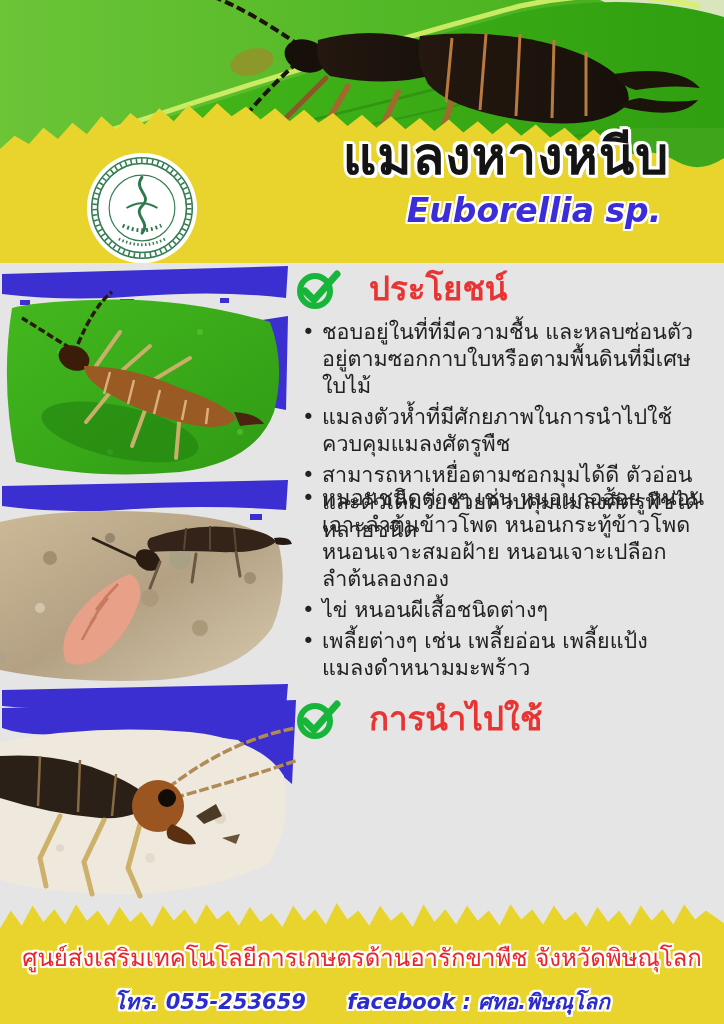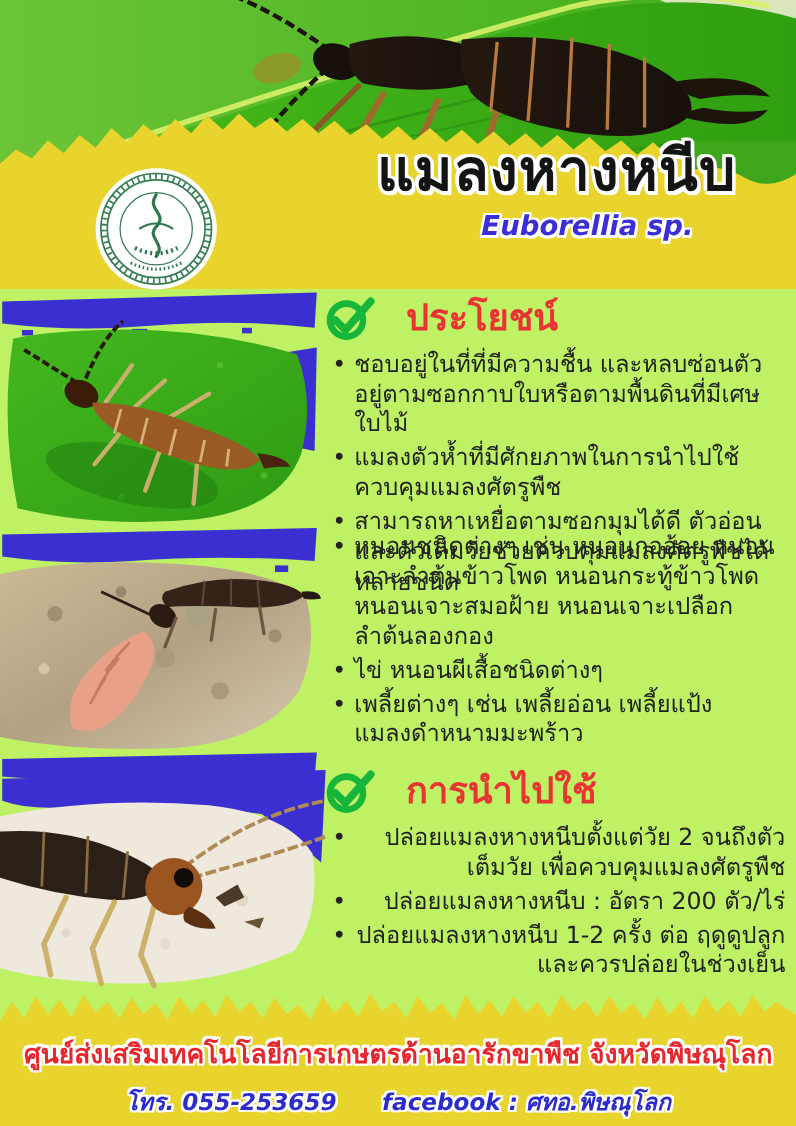--- a/index.html
+++ b/index.html
@@ -1,18 +1,18 @@
 <!DOCTYPE html>
 <html><head>
 <meta charset="utf-8">
 <style>
   html,body{margin:0;padding:0;background:#ffffff;}
   .poster{
     position:relative;width:724px;height:1024px;margin:0 auto;
-    overflow:hidden;background:#bef264;
+    overflow:hidden;background:#e5e5e5;
     font-family:"DejaVu Sans","Liberation Sans",sans-serif;
   }
   
   .hero{position:absolute;left:0;top:0;width:724px;height:232px;z-index:1;}
   
   .band{
     position:absolute;left:0;top:100px;width:724px;height:163px;background:#e9d42d;z-index:2;
     clip-path:polygon(0 30%,2% 22%,4% 27%,6% 17%,8% 24%,10% 14%,12% 21%,14% 10%,16% 18%,18% 8%,20% 15%,22% 5%,24% 13%,26% 3%,28% 11%,30% 2%,32% 10%,34% 4%,36% 12%,38% 5%,40% 13%,42% 6%,44% 14%,46% 8%,48% 16%,50% 9%,52% 17%,54% 10%,56% 18%,58% 11%,60% 19%,62% 12%,64% 20%,66% 13%,68% 21%,70% 14%,72% 22%,74% 15%,76% 23%,78% 17%,80% 25%,82% 18%,84% 26%,86% 20%,88% 28%,90% 22%,92% 30%,94% 25%,96% 33%,98% 28%,100% 36%,100% 100%,0 100%);
   }
   .leaf-frag{position:absolute;right:0;top:128px;z-index:3;}
@@ -21,46 +21,46 @@
     position:absolute;left:300px;top:128px;width:412px;z-index:4;
     display:flex;flex-direction:column;align-items:center;
   }
   .title{
     font-size:52px;font-weight:800;color:#141414;letter-spacing:1px;line-height:1.1;
     text-shadow:3px 0 0 #fff,-3px 0 0 #fff,0 3px 0 #fff,0 -3px 0 #fff,
                 2px 2px 0 #fff,-2px 2px 0 #fff,2px -2px 0 #fff,-2px -2px 0 #fff,
                 3px 3px 0 #fff,-3px -3px 0 #fff;
   }
   .subtitle{
-    margin-top:6px;margin-left:56px;font-size:25px;font-weight:800;font-style:italic;color:#3b2ed8;
+    margin-top:6px;margin-left:56px;font-size:33px;font-weight:800;font-style:italic;color:#3b2ed8;
     text-shadow:2px 0 0 #fff,-2px 0 0 #fff,0 2px 0 #fff,0 -2px 0 #fff,
                 2px 2px 0 #fff,-2px 2px 0 #fff,2px -2px 0 #fff,-2px -2px 0 #fff;
   }
   
   .photo{position:absolute;left:0;z-index:2;}
   .photo1{top:262px;} .photo2{top:478px;} .photo3{top:698px;}
   
   .section{position:absolute;left:296px;width:418px;z-index:2;}
-  .sec1{top:268px;} .sec2{top:476px;} .sec3{top:698px;text-align:right;}
+  .sec1{top:268px;} .sec2{top:476px;} .sec3{top:698px;}
   .sec-head{display:flex;align-items:center;gap:27px;}
   .sec-title{font-size:33px;font-weight:800;color:#e93434;line-height:1.1;}
   .bullets{margin:8px 0 0 4px;padding:0;list-style:none;}
   .bullets li{
     position:relative;padding-left:22px;margin-bottom:4px;
     font-size:21.5px;line-height:1.26;color:#222222;
   }
   .bullets li::before{content:"•";position:absolute;left:2px;top:0;color:#222;}
   
   .footer{
     position:absolute;left:0;top:898px;width:724px;height:126px;background:#e9d42d;z-index:5;
     clip-path:polygon(0 24%,1.5% 10%,3% 22%,4.5% 6%,6% 19%,7.5% 9%,9% 21%,10.5% 5%,12% 18%,13.5% 10%,15% 22%,16.5% 7%,18% 19%,19.5% 11%,21% 23%,22.5% 6%,24% 18%,25.5% 9%,27% 21%,28.5% 5%,30% 17%,31.5% 10%,33% 22%,34.5% 7%,36% 19%,37.5% 12%,39% 23%,40.5% 6%,42% 18%,43.5% 9%,45% 21%,46.5% 4%,48% 17%,49.5% 10%,51% 22%,52.5% 6%,54% 18%,55.5% 11%,57% 23%,58.5% 5%,60% 19%,61.5% 9%,63% 21%,64.5% 6%,66% 18%,67.5% 10%,69% 22%,70.5% 5%,72% 17%,73.5% 9%,75% 21%,76.5% 6%,78% 18%,79.5% 11%,81% 23%,82.5% 7%,84% 19%,85.5% 10%,87% 22%,88.5% 6%,90% 18%,91.5% 9%,93% 21%,94.5% 5%,96% 17%,97.5% 10%,100% 20%,100% 100%,0 100%);
     text-align:center;
   }
   .footer-line1{
-    margin-top:40px;font-size:24px;font-weight:700;color:#e8262b;
+    margin-top:40px;font-size:24px;font-weight:400;color:#e8262b;
     text-shadow:2px 0 0 #fff,-2px 0 0 #fff,0 2px 0 #fff,0 -2px 0 #fff,
                 2px 2px 0 #fff,-2px 2px 0 #fff,2px -2px 0 #fff,-2px -2px 0 #fff;
   }
   .footer-line2{
     margin-top:8px;font-size:21px;font-weight:800;color:#2c2ccd;
     text-shadow:2px 0 0 #fff,-2px 0 0 #fff,0 2px 0 #fff,0 -2px 0 #fff,
                 2px 2px 0 #fff,-2px 2px 0 #fff,2px -2px 0 #fff,-2px -2px 0 #fff;
     font-style:italic;
   }
   .footer-line2 .fb{margin-left:34px;}
@@ -275,25 +275,20 @@
   </div>
 
   <div class="section sec3">
     <div class="sec-head">
       <svg width="46" height="42" viewBox="0 0 46 42">
         <circle cx="19" cy="23" r="15" fill="none" stroke="#17b53a" stroke-width="6"></circle>
         <path d="M 9,23 L 18,32 L 41,6" fill="none" stroke="#17b53a" stroke-width="7" stroke-linecap="round" stroke-linejoin="round"></path>
       </svg>
       <span class="sec-title">การนำไปใช้</span>
     </div>
-    <ul class="bullets">
-      <li>ปล่อยแมลงหางหนีบตั้งแต่วัย 2 จนถึงตัวเต็มวัย เพื่อควบคุมแมลงศัตรูพืช</li>
-      <li>ปล่อยแมลงหางหนีบ : อัตรา 200 ตัว/ไร่</li>
-      <li>ปล่อยแมลงหางหนีบ 1-2 ครั้ง ต่อ ฤดูดูปลูก และควรปล่อยในช่วงเย็น</li>
-    </ul>
   </div>
 
   <div class="footer">
     <div class="footer-line1">ศูนย์ส่งเสริมเทคโนโลยีการเกษตรด้านอารักขาพืช จังหวัดพิษณุโลก</div>
     <div class="footer-line2">
       <span class="tel">โทร. 055-253659</span>
       <span class="fb">facebook :  ศทอ.พิษณุโลก</span>
     </div>
   </div>
 

